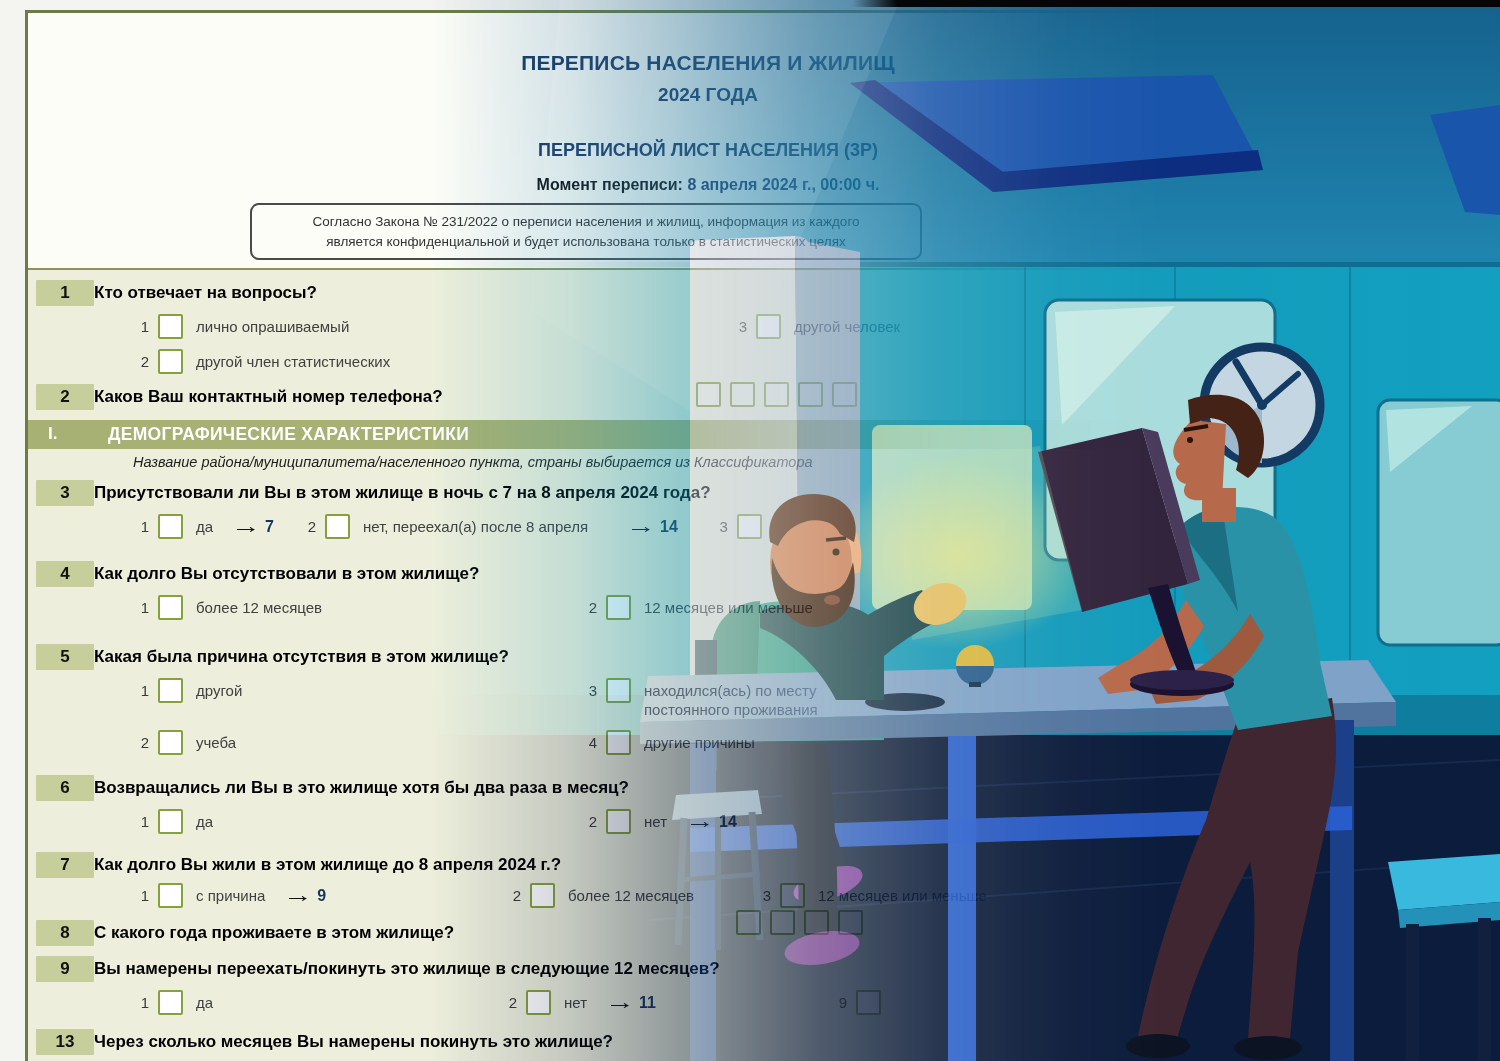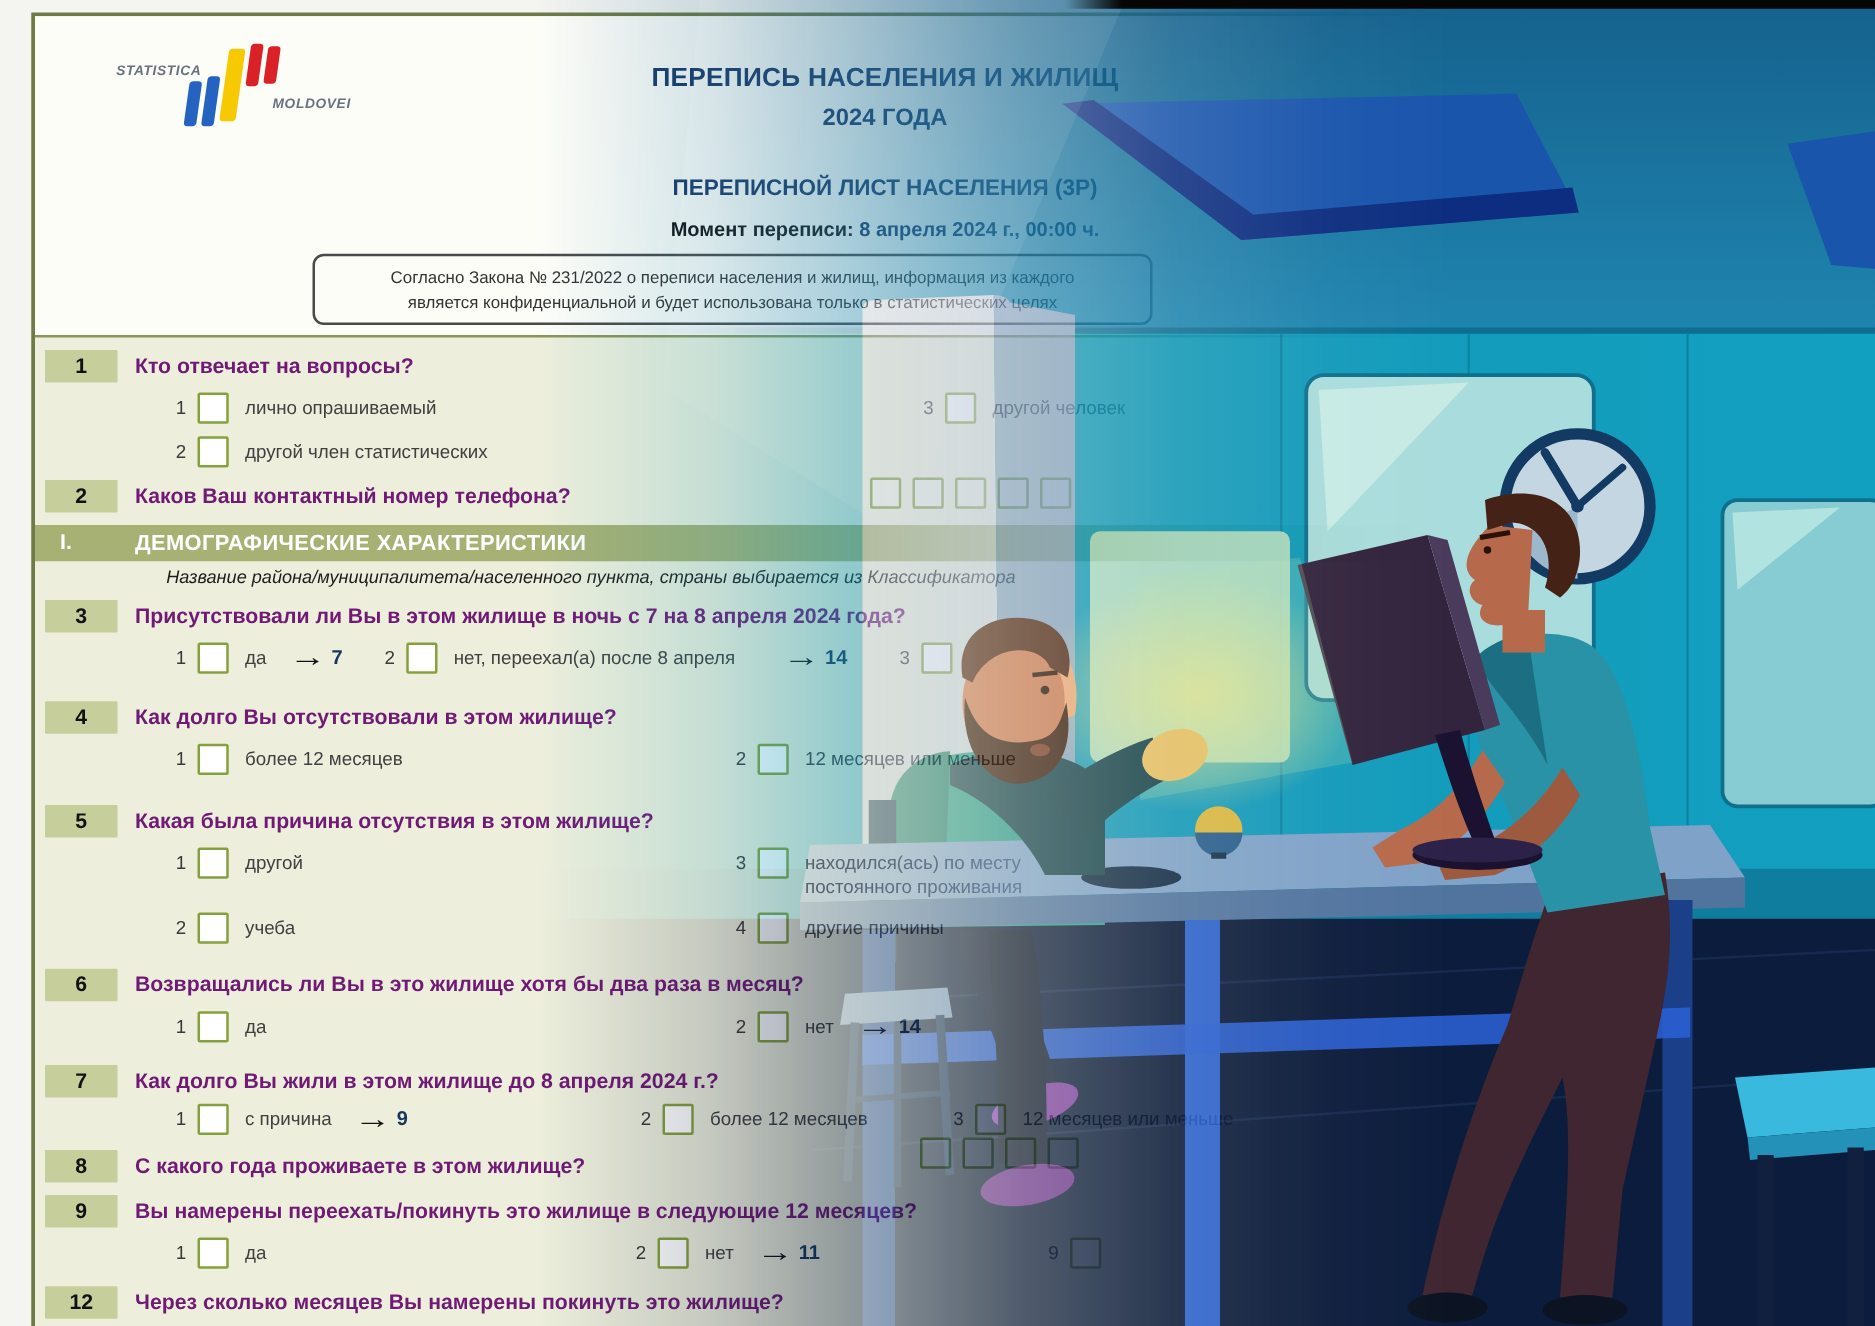--- a/index.html
+++ b/index.html
@@ -31,21 +31,21 @@
   .t4 .val{color:#1b3a66;}
   .note{position:absolute;left:222px;top:190px;width:640px;border:2px solid #4a4a4a;border-radius:9px;
         padding:7px 14px;font-size:13.5px;color:#333;text-align:center;line-height:1.45;background:#fdfdf8;}
   
   .questions{position:absolute;left:0;right:0;top:255px;bottom:0;background:#edefdc;
              border-top:2px solid #8a9459;padding:10px 0 0 8px;box-sizing:border-box;overflow:hidden;}
   .q{margin-bottom:8px;}
   .qrow{display:flex;align-items:flex-start;}
   .qnum{flex:0 0 58px;background:#c6cf9b;color:#111;font-weight:bold;font-size:17px;
         text-align:center;padding:3px 0;border-radius:1px;}
-  .qtext{margin-left:14px;padding-top:3px;font-weight:bold;font-size:17px;color:#701a75;}
+  .qtext{padding-top:3px;font-weight:bold;font-size:17px;color:#000000;}
   .opts{margin-left:97px;margin-top:8px;position:relative;}
   .opt{display:inline-flex;align-items:flex-start;margin-bottom:10px;}
   .onum{width:16px;text-align:right;font-size:15px;color:#3a3a3a;margin-right:9px;padding-top:4px;}
   .cbx{width:25px;height:25px;border:2.5px solid #85a13d;background:#fff;border-radius:2px;
        box-sizing:border-box;flex:0 0 auto;}
   .olbl{margin-left:13px;font-size:15px;color:#404040;padding-top:4px;}
   .stack{display:flex;flex-direction:column;line-height:1.25;}
   .arrow{font-size:22px;font-weight:bold;color:#111;margin:0 8px 0 22px;line-height:22px;
          transform:scaleX(1.35);display:inline-block;padding-top:1px;}
   .goto{font-size:16px;font-weight:bold;color:#17365c;padding-top:4px;}
@@ -65,31 +65,20 @@
             background:linear-gradient(90deg,rgba(0,0,0,0),#060606 45px);}
 </style>
 </head>
 <body>
 
 <div class="canvas">
 
   <div class="frame">
 
     <div class="header">
-      <div class="logo">
-        <span class="txt-top">STATISTICA</span>
-        <div class="bars">
-          <div class="bar b1"></div>
-            <div class="bar b2"></div>
-            <div class="bar by"></div>
-          <div class="bar br1"></div>
-            <div class="bar br2"></div>
-        </div>
-        <span class="txt-bot">MOLDOVEI</span>
-      </div>
 
       <div class="titles">
         <div class="t1">ПЕРЕПИСЬ НАСЕЛЕНИЯ И ЖИЛИЩ</div>
         <div class="t2">2024 ГОДА</div>
         <div class="t3">ПЕРЕПИСНОЙ ЛИСТ НАСЕЛЕНИЯ (3Р)</div>
         <div class="t4">
           <span>Момент переписи:</span>
           <span class="val">8 апреля 2024 г., 00:00 ч.</span>
         </div>
       </div>
@@ -297,21 +286,21 @@
           </div>
           <div class="opt" style="margin-left:30px;opacity:.85;">
             <span class="onum">9</span>
             <span class="cbx"></span>
           </div>
         </div>
       </div>
 
       <div class="q">
         <div class="qrow">
-          <div class="qnum">12</div>
+          <div class="qnum">13</div>
           <div class="qtext">Через сколько месяцев Вы намерены покинуть это жилище?</div>
         </div>
         <div class="opts" style="display:flex;margin-top:6px;">
           <div class="opt" style="width:448px;">
             <span class="onum"></span>
             <span class="cbx"></span>
           </div>
           <div class="opt">
             <span class="onum"></span>
             <span class="cbx"></span>

